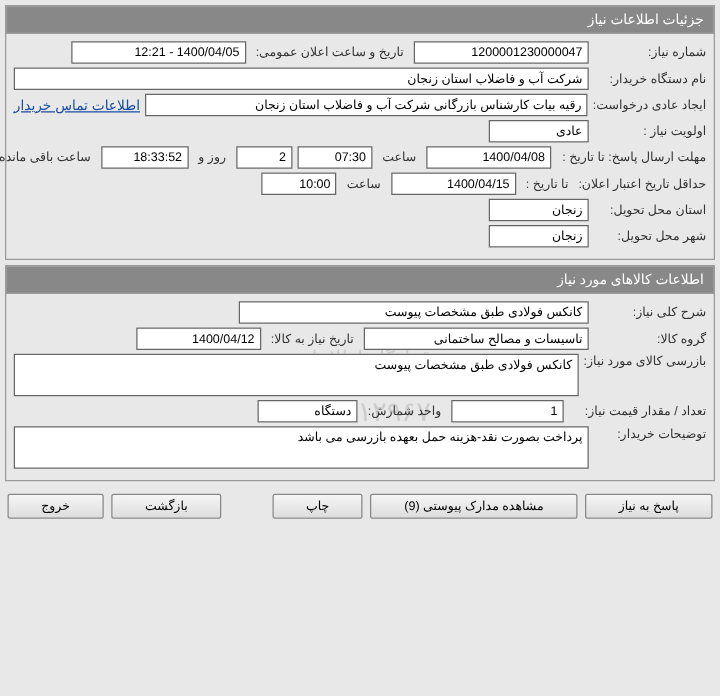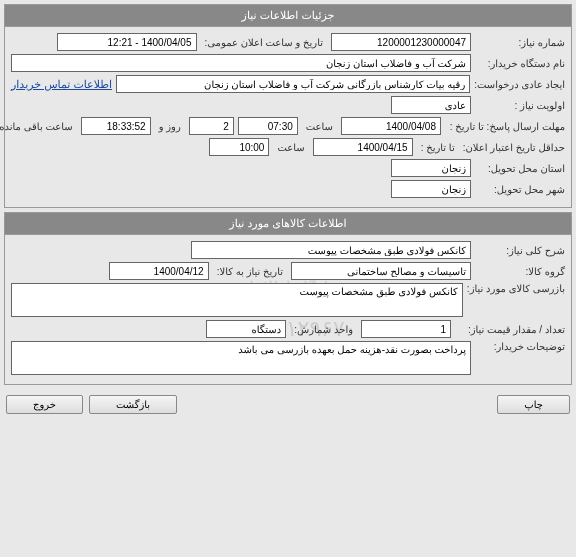--- a/index.html
+++ b/index.html
@@ -12,24 +12,23 @@
 }
 .panel {
   border: 1px solid #999;
   margin: 4px;
   background: #e8e8e8;
   position: relative;
 }
 .panel-header {
   background: #888;
   color: #fff;
-  padding: 4px 20px;
+  padding: 4px 8px;
   font-size: 11px;
   border-bottom: 1px solid #999;
-  text-align: center;
 }
 .panel-body {
   padding: 6px;
   position: relative;
 }
 .watermark {
   position: absolute;
   top: 50%;
   left: 50%;
   transform: translate(-50%, -50%);
@@ -178,17 +177,19 @@
       <input class="field field-sm" readonly="" value="دستگاه" style="">
     </div>
     <div class="row" style="align-items:flex-start">
       <span class="label">توضیحات خریدار:</span>
       <textarea class="field field-wide" style="height: 34px; resize: none;" readonly="">پرداخت بصورت نقد-هزینه حمل بعهده بازرسی می باشد</textarea>
     </div>
   </div>
 </div>
 
 <div class="buttons">
+  <button class="btn">پاسخ به نیاز</button>
+  <button class="btn">مشاهده مدارک پیوستی (9)</button>
   <button class="btn">چاپ</button>
   <div class="spacer"></div>
   <button class="btn">بازگشت</button>
   <button class="btn">خروج</button>
 </div>
 
 </body></html>

